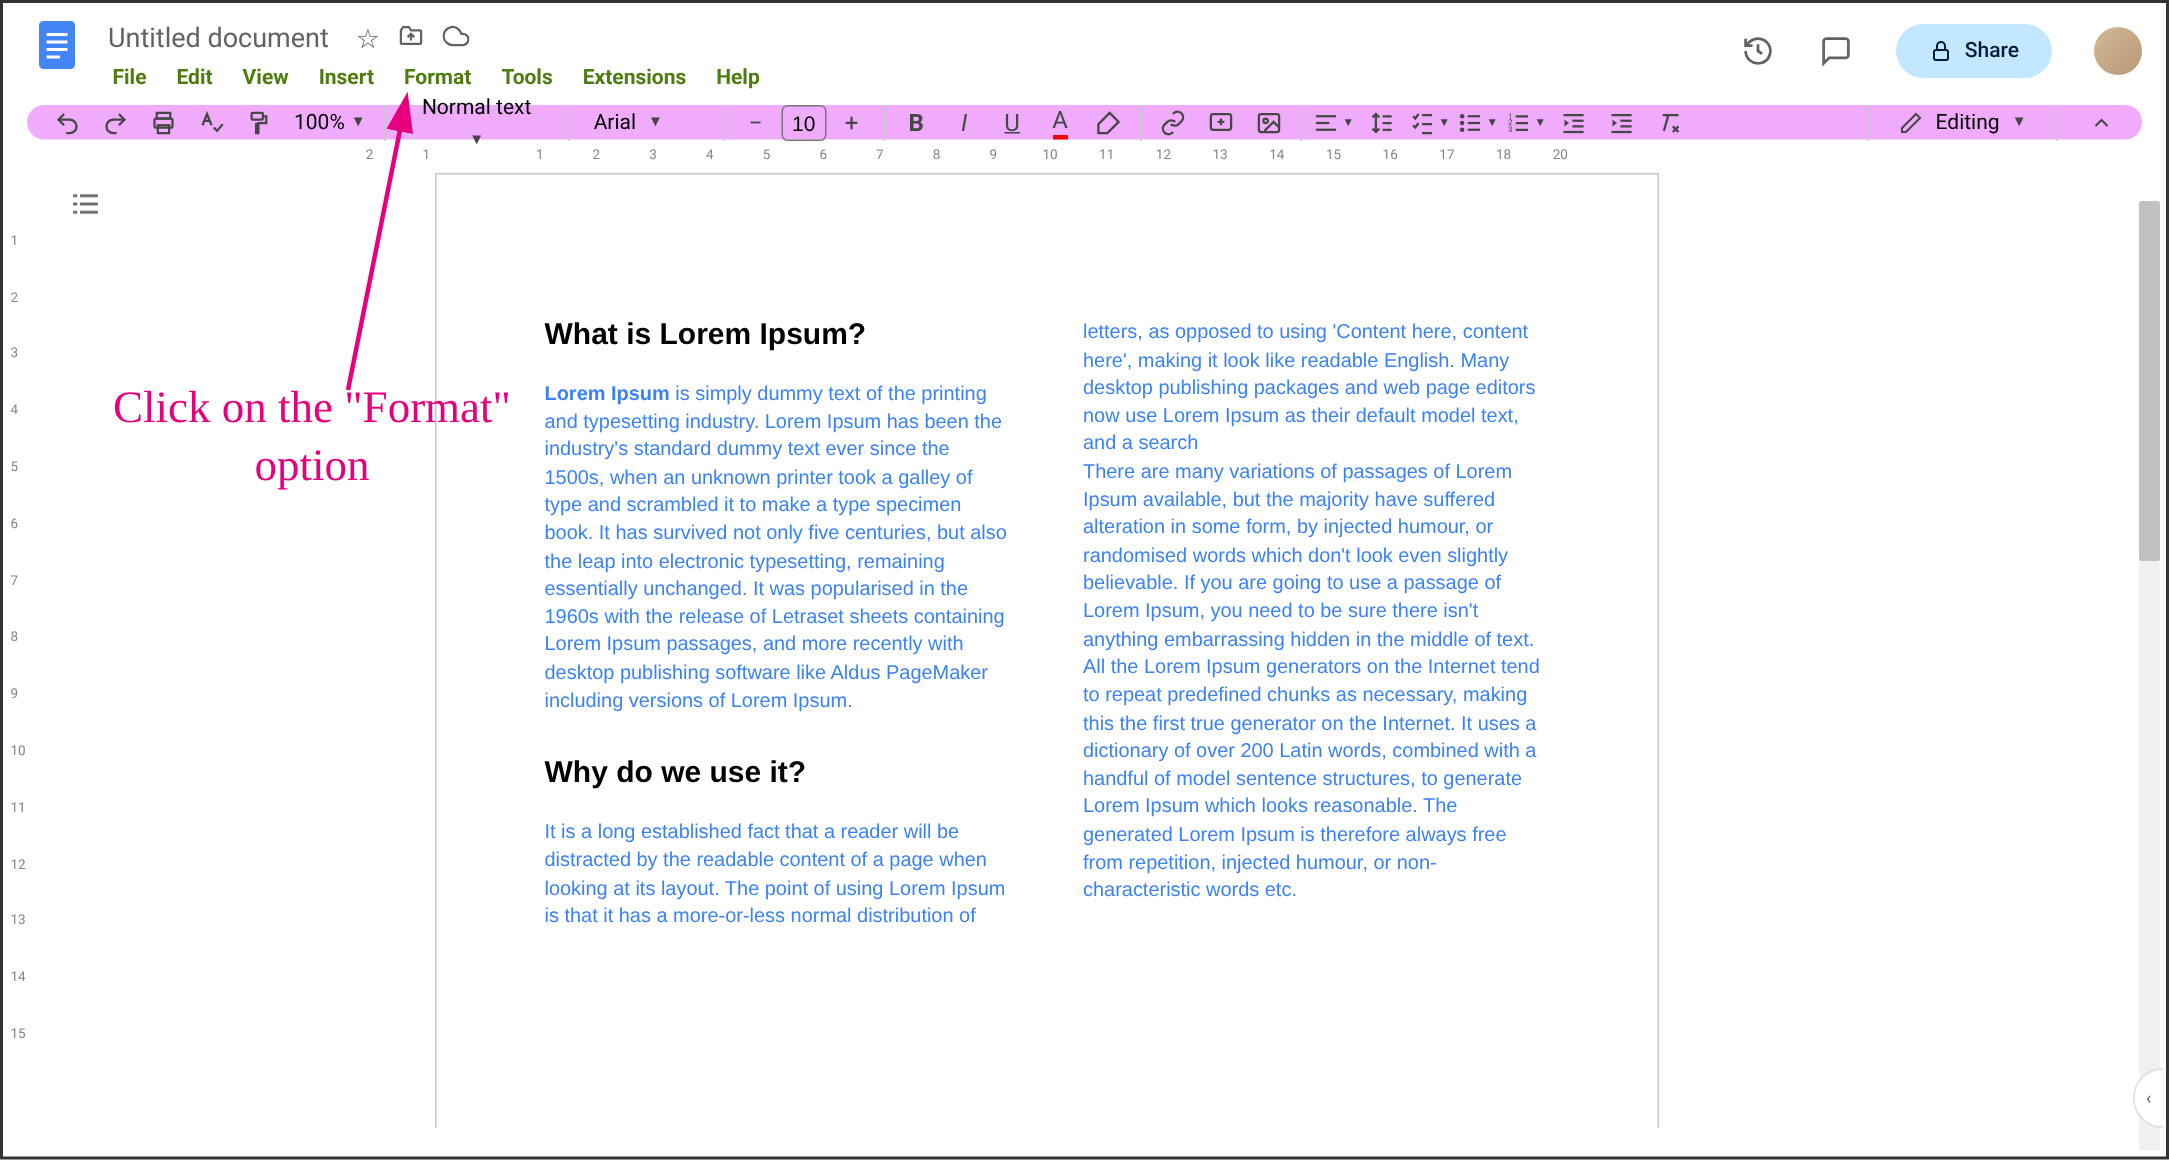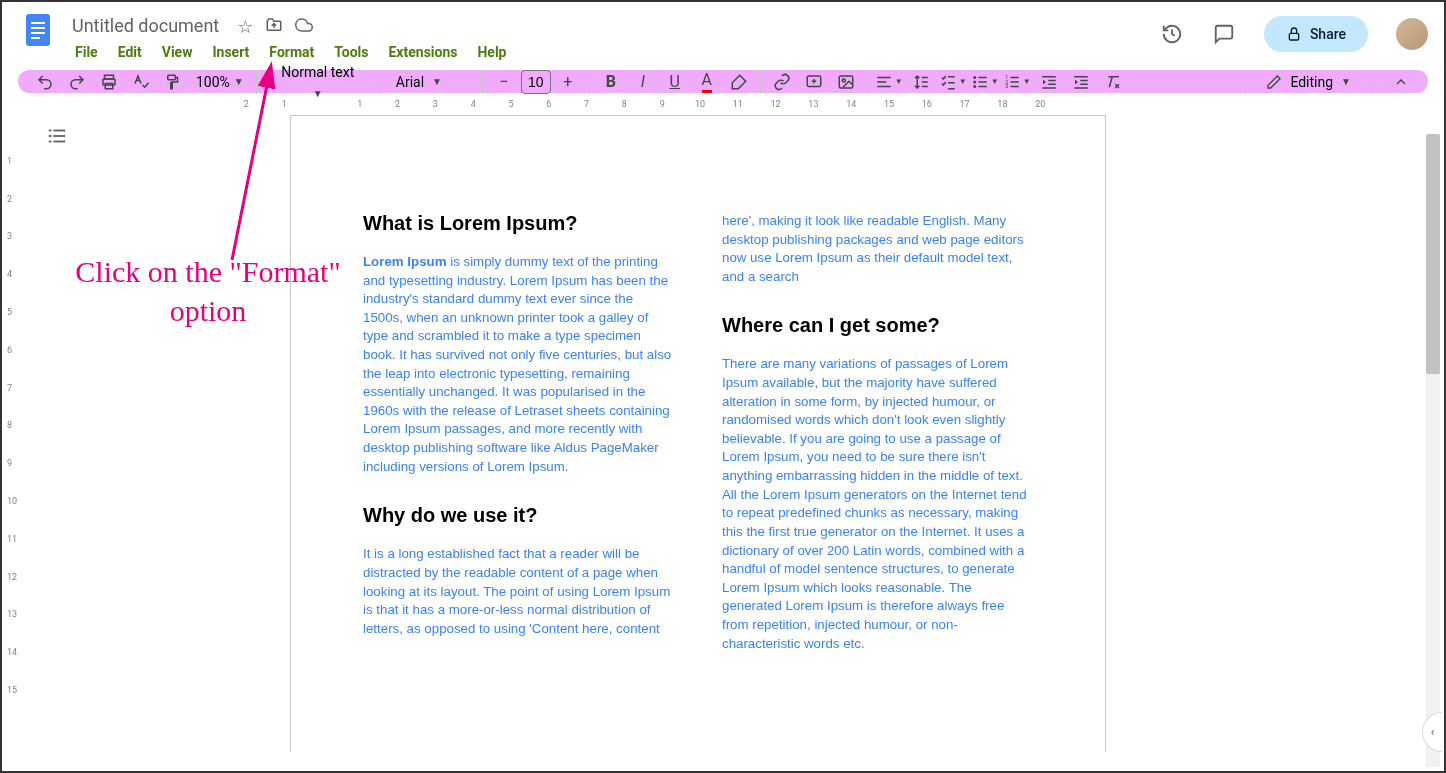--- a/index.html
+++ b/index.html
@@ -595,21 +595,20 @@
       </svg>
     </span>
 
   <div class="doc-scroll">
     <div class="page">
       <div class="columns">
         <h2>What is Lorem Ipsum?</h2>
         <p><b>Lorem Ipsum</b><span> is simply dummy text of the printing and typesetting industry. Lorem Ipsum has been the industry's standard dummy text ever since the 1500s, when an unknown printer took a galley of type and scrambled it to make a type specimen book. It has survived not only five centuries, but also the leap into electronic typesetting, remaining essentially unchanged. It was popularised in the 1960s with the release of Letraset sheets containing Lorem Ipsum passages, and more recently with desktop publishing software like Aldus PageMaker including versions of Lorem Ipsum.</span></p>
         <h2 class="spaced">Why do we use it?</h2>
         <p>It is a long established fact that a reader will be distracted by the readable content of a page when looking at its layout. The point of using Lorem Ipsum is that it has a more-or-less normal distribution of letters, as opposed to using 'Content here, content here', making it look like readable English. Many desktop publishing packages and web page editors now use Lorem Ipsum as their default model text, and a search</p>
-        <h2 class="spaced">Where can I get some?</h2>
         <p>There are many variations of passages of Lorem Ipsum available, but the majority have suffered alteration in some form, by injected humour, or randomised words which don't look even slightly believable. If you are going to use a passage of Lorem Ipsum, you need to be sure there isn't anything embarrassing hidden in the middle of text. All the Lorem Ipsum generators on the Internet tend to repeat predefined chunks as necessary, making this the first true generator on the Internet. It uses a dictionary of over 200 Latin words, combined with a handful of model sentence structures, to generate Lorem Ipsum which looks reasonable. The generated Lorem Ipsum is therefore always free from repetition, injected humour, or non-characteristic words etc.</p>
       </div>
     </div>
   </div>
 </div>
 
 <svg class="annotation-arrow" width="80" height="210">
   <defs>
       <marker id="ah" markerWidth="12" markerHeight="12" refX="6" refY="3" orient="auto">
         <path d="M0,0 L0,6 L9,3 z" fill="#e6007e"></path>

